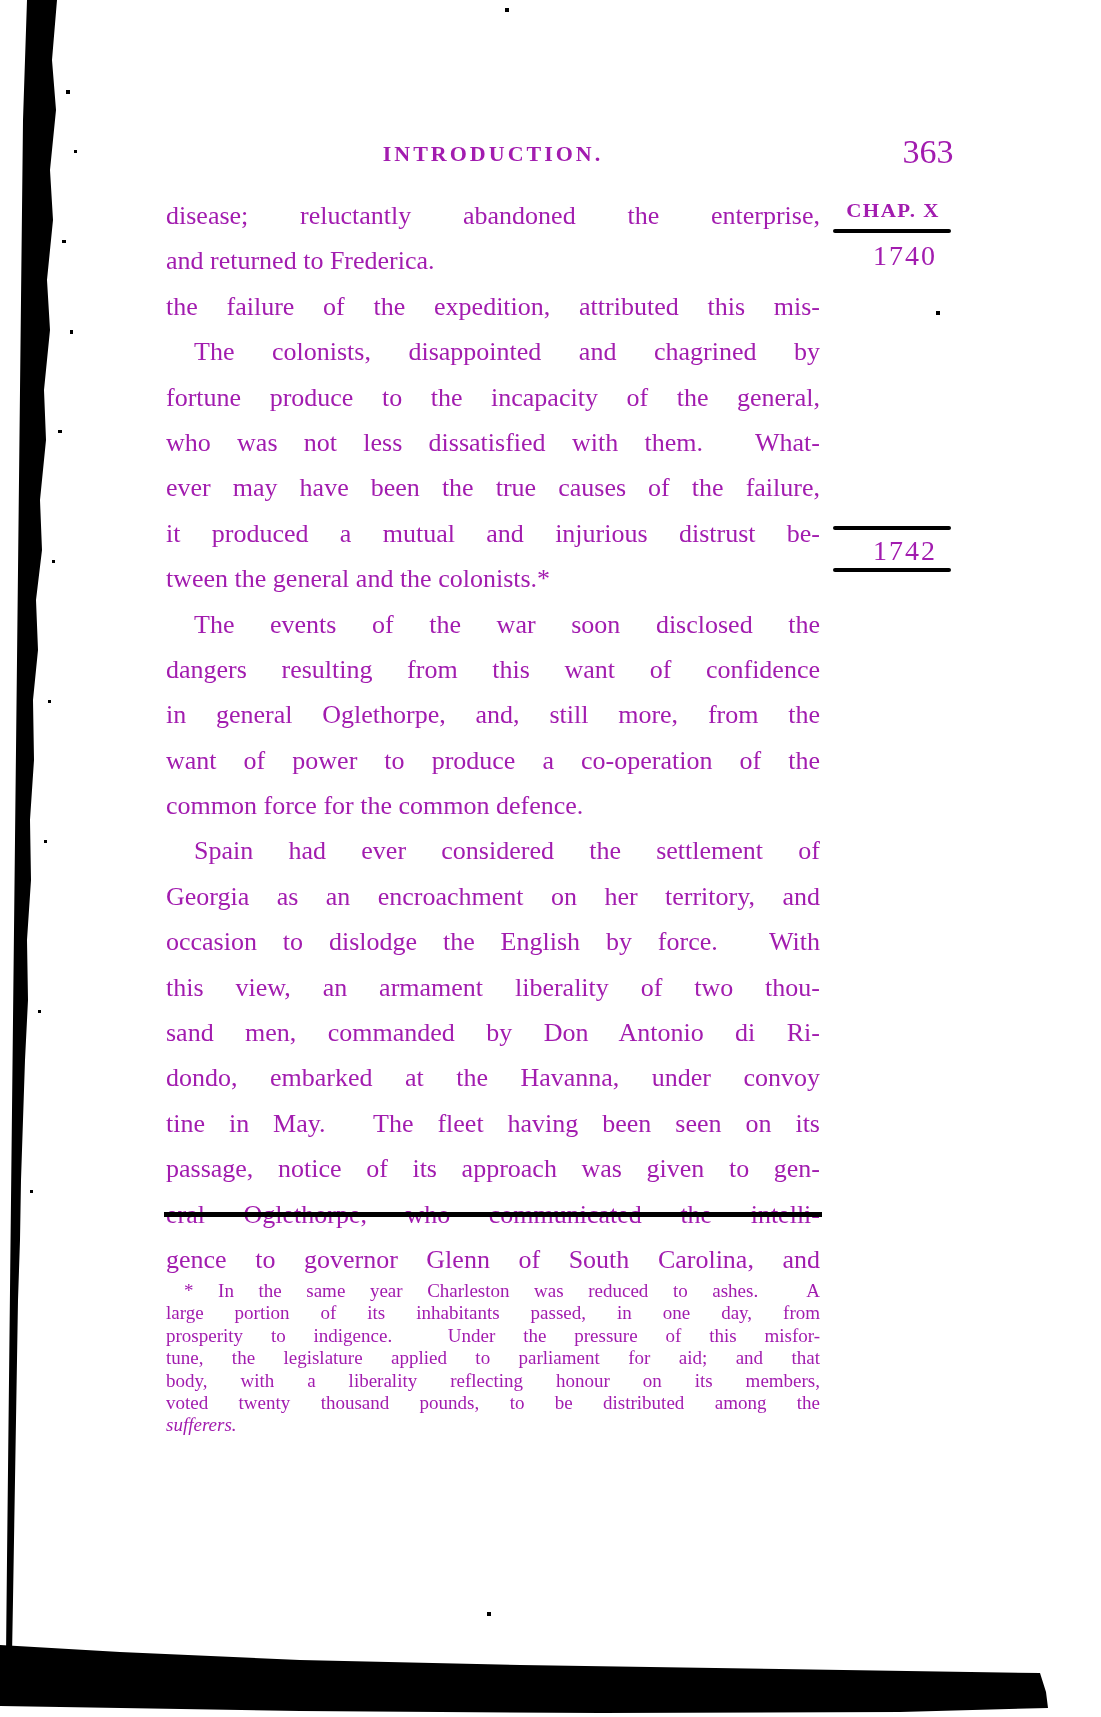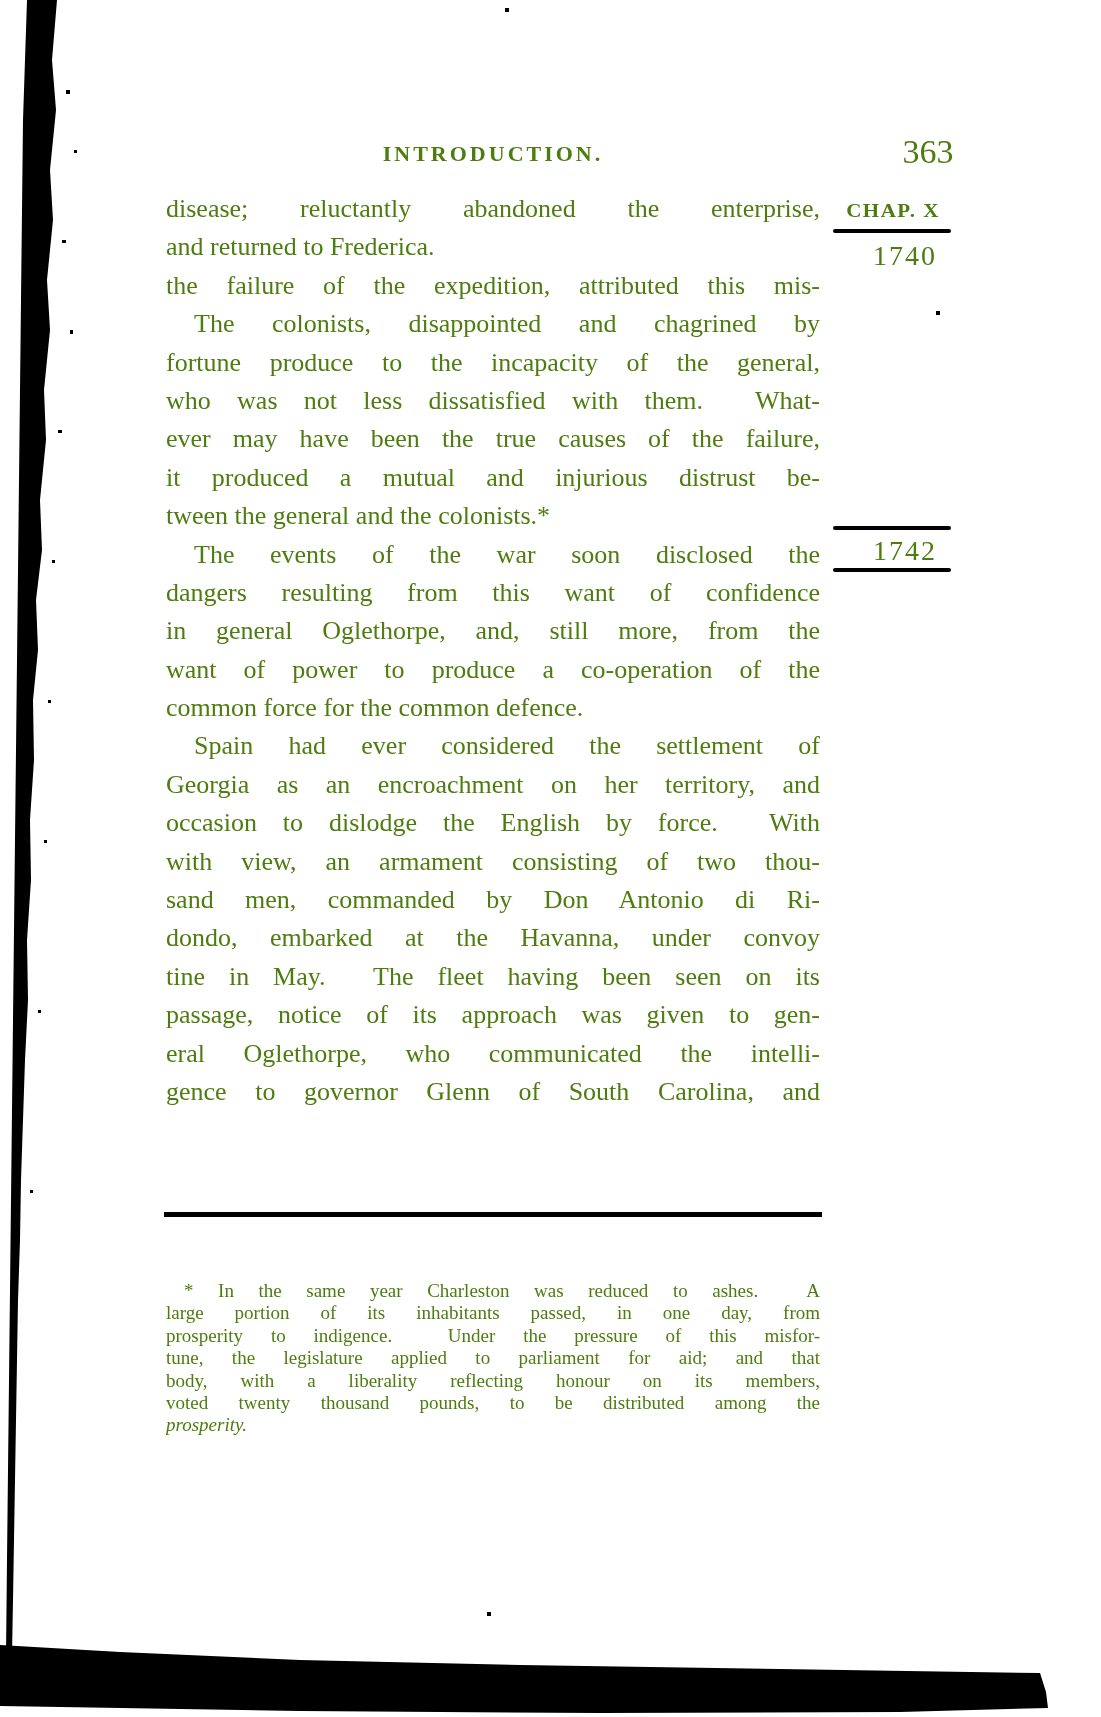--- a/index.html
+++ b/index.html
@@ -1,21 +1,21 @@
 <!DOCTYPE html>
 <html><head>
 <meta charset="utf-8">
 <style>
   html, body { margin: 0; padding: 0; background: #ffffff; }
   .page {
     position: relative;
     width: 1101px;
     height: 1717px;
     background: #ffffff;
-    color: #4d7c0f;
+    color: #a21caf;
     font-family: "Liberation Serif", "DejaVu Serif", serif;
     overflow: hidden;
   }
   .artifacts {
     position: absolute; left: 0; top: 0; width: 1101px; height: 1717px;
     pointer-events: none;
   }
   .running-title {
     position: absolute; left: 166px; top: 142px; width: 654px;
     text-align: center;
@@ -42,21 +42,21 @@
   .year { position: absolute; left: 12px; width: 120px; font-size: 28px; letter-spacing: 2px; }
   .year-1740 { top: 240px; }
   .year-1742 { top: 535px; }
   .body-text {
     position: absolute; left: 166px; top: 190px; width: 654px;
     font-size: 26px; line-height: 38.4px;
   }
   .bline {
     text-align: justify;
     text-align-last: justify;
-    height: 38.4px; overflow: hidden;
+    height: 38.4px; overflow: hidden; margin-top: 7px;
   }
   .bline.endline { text-align-last: left; }
   .bline.indent { padding-left: 28px; }
   .footnote-rule {
     position: absolute; left: 164px; top: 1212px; width: 658px; height: 5px;
     background: #000;
   }
   .footnote {
     position: absolute; left: 166px; top: 1280px; width: 654px;
     font-size: 19px; line-height: 22.4px;
@@ -125,34 +125,34 @@
     <div class="bline">it produced a mutual and injurious distrust be-</div>
     <div class="bline endline">tween the general and the colonists.*</div>
     <div class="bline indent">The events of the war soon disclosed the</div>
     <div class="bline">dangers resulting from this want of confidence</div>
     <div class="bline">in general Oglethorpe, and, still more, from the</div>
     <div class="bline">want of power to produce a co-operation of the</div>
     <div class="bline endline">common force for the common defence.</div>
     <div class="bline indent">Spain had ever considered the settlement of</div>
     <div class="bline">Georgia as an encroachment on her territory, and</div>
     <div class="bline">occasion to dislodge the English by force.&nbsp; With</div>
-    <div class="bline">with view, an armament consisting of two thou-</div>
+    <div class="bline">this view, an armament liberality of two thou-</div>
     <div class="bline">sand men, commanded by Don Antonio di Ri-</div>
     <div class="bline">dondo, embarked at the Havanna, under convoy</div>
     <div class="bline">tine in May.&nbsp; The fleet having been seen on its</div>
     <div class="bline">passage, notice of its approach was given to gen-</div>
     <div class="bline">eral Oglethorpe, who communicated the intelli-</div>
     <div class="bline">gence to governor Glenn of South Carolina, and</div>
   </div>
 
   <div class="footnote-rule"></div>
 
   <div class="footnote">
     <div class="fline indent">* In the same year Charleston was reduced to ashes.&nbsp; A</div>
     <div class="fline">large portion of its inhabitants passed, in one day, from</div>
     <div class="fline">prosperity to indigence.&nbsp; Under the pressure of this misfor-</div>
     <div class="fline">tune, the legislature applied to parliament for aid; and that</div>
     <div class="fline">body, with a liberality reflecting honour on its members,</div>
     <div class="fline">voted twenty thousand pounds, to be distributed among the</div>
-    <div class="fline endline">prosperity.</div>
+    <div class="fline endline">sufferers.</div>
   </div>
 
 </div>
 
 </body></html>

